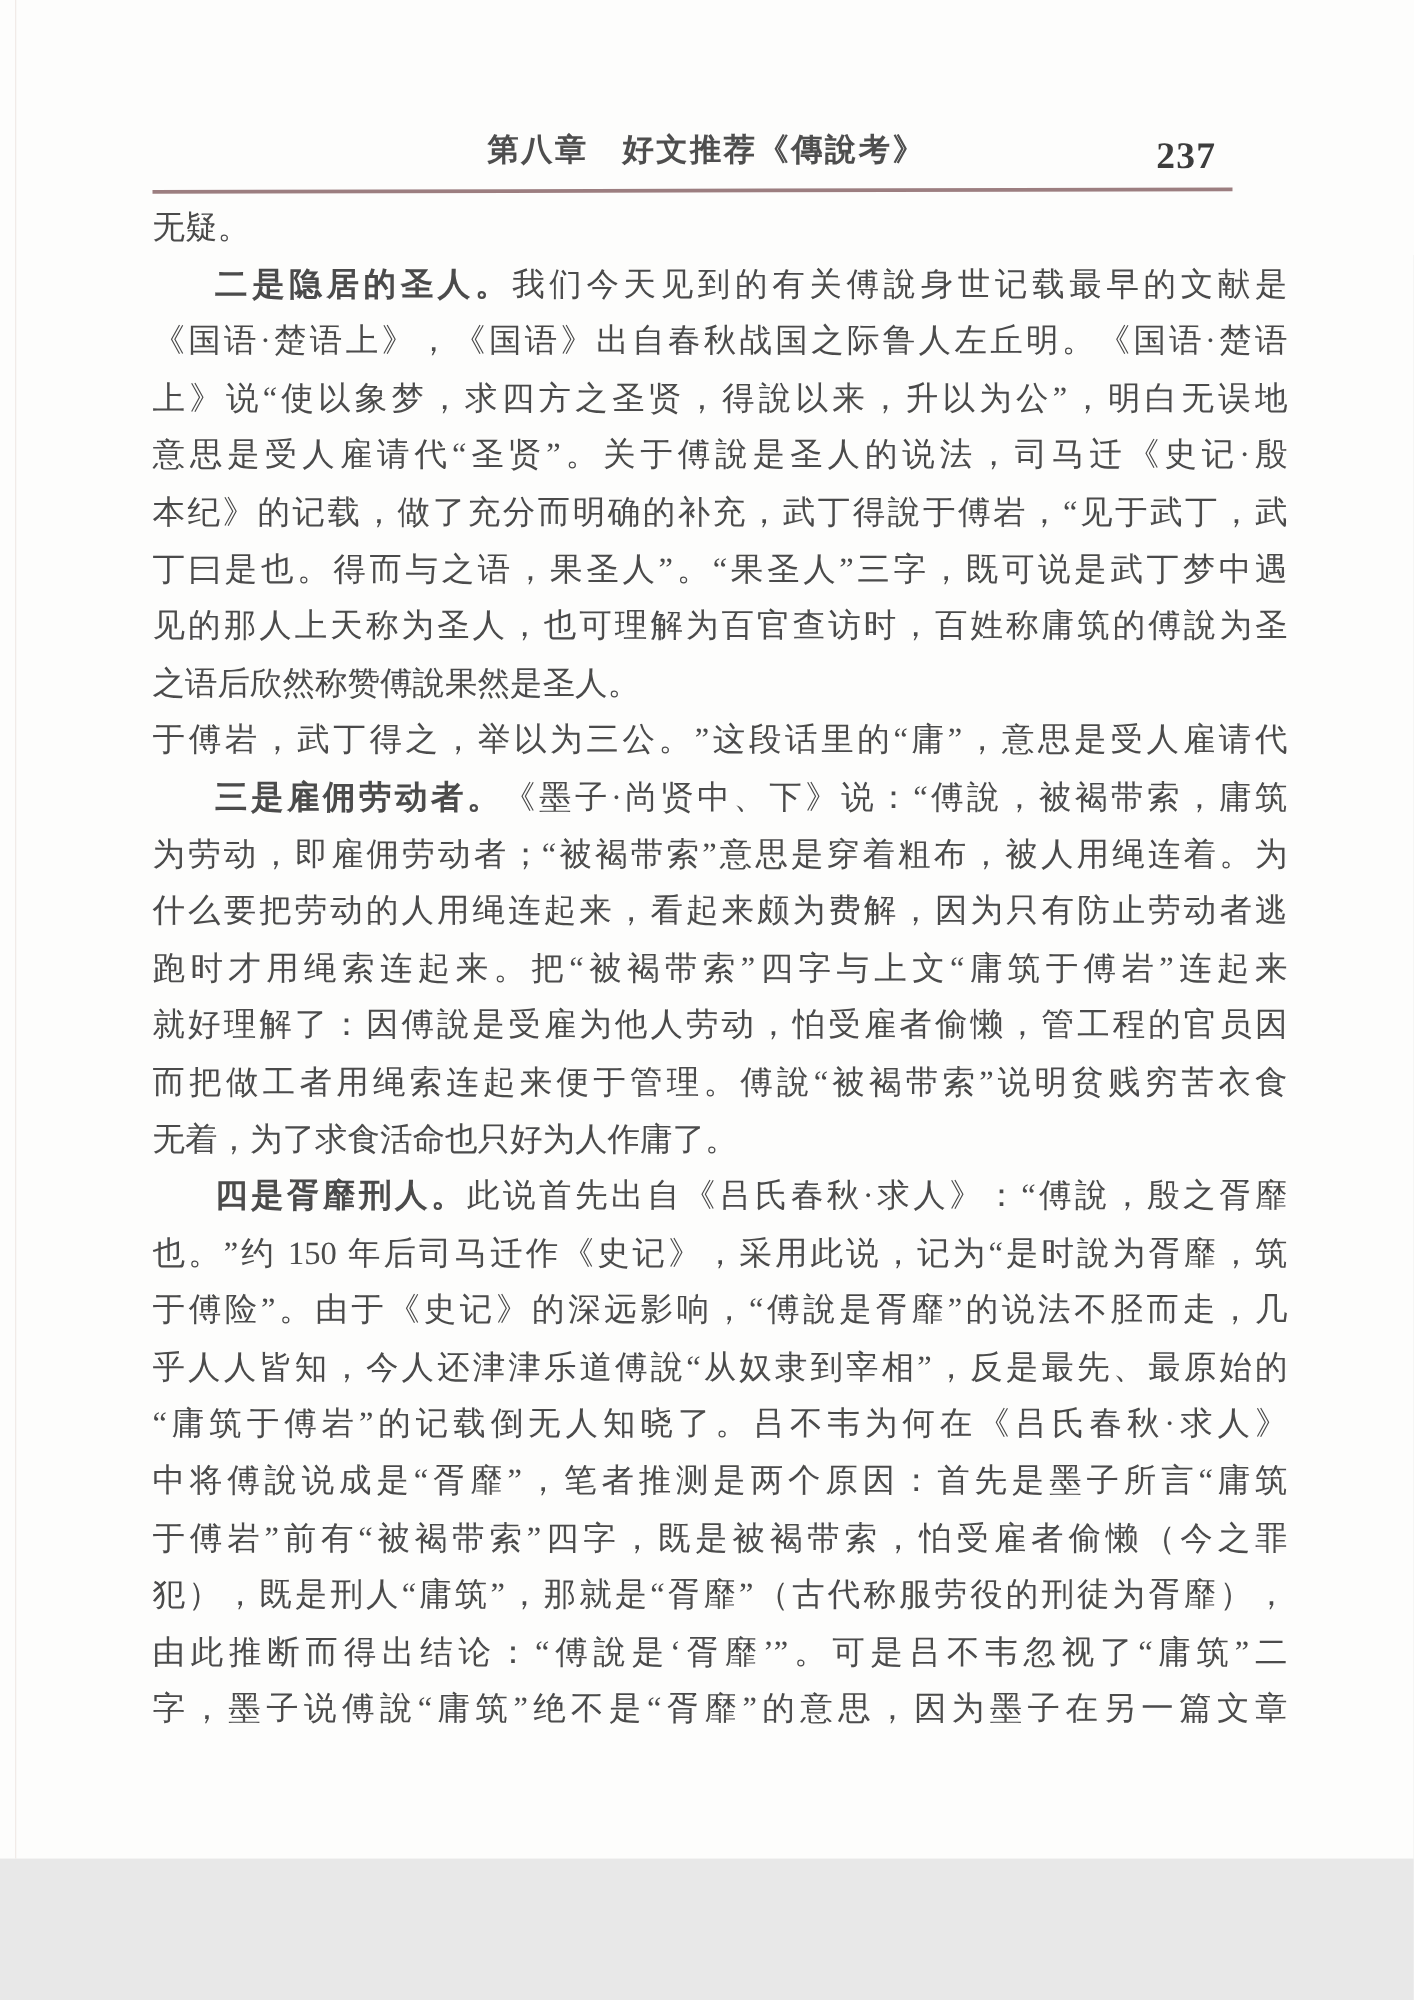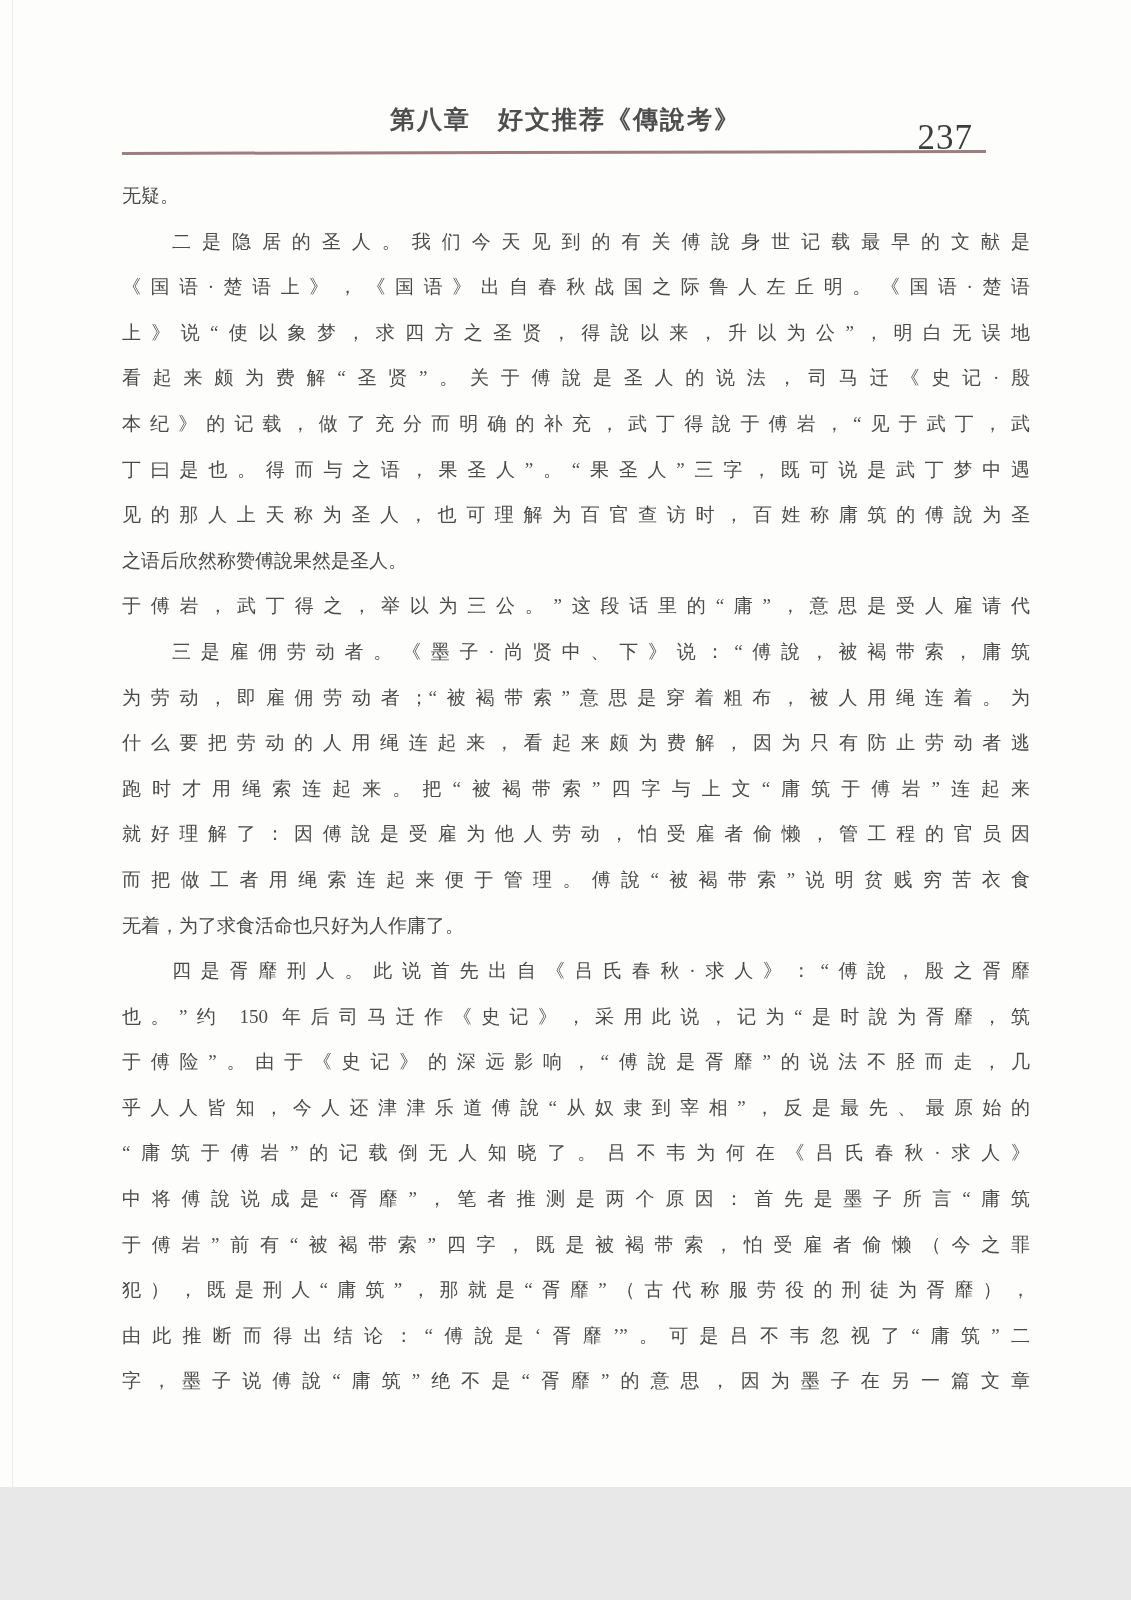--- a/index.html
+++ b/index.html
@@ -24,67 +24,68 @@
     background:#efe9e6;opacity:.9;
   }
   .header-title{
     position:absolute;left:0;top:103px;width:1131px;
     text-align:center;
     font-size:25px;font-weight:bold;
     letter-spacing:2px;
     color:var(--header-text);
   }
   .page-number{
-    position:absolute;top:118px;right:158px;
-    font-size:35px;
+    position:absolute;top:108px;right:158px;
+    font-size:30px;
     color:var(--page-number);
     letter-spacing:1px;
+    font-weight:bold;
   }
   .header-rule{
     position:absolute;left:122px;top:151px;
     width:864px;height:3px;
     background:var(--rule);
     transform:rotate(-0.12deg);
   }
   .page-body{
-    position:absolute;left:122px;top:173px;width:908px;
-    font-size:19px;
+    position:absolute;left:122px;top:159px;width:908px;
+    font-size:26px;
     color:var(--text);
   }
   .line{
     height:45.6px;line-height:45.6px;
     overflow:hidden;
     text-align:justify;
     text-align-last:justify;
   }
   .line.para-end{
     text-align:left;
     text-align-last:left;
   }
   .line.indent{padding-left:50px;}
-  .lead{font-weight:normal;}
+  .lead{font-weight:bold;}
 </style>
 </head>
 <body>
 
 <div class="page">
   <div class="crease"></div>
 
   <div class="header-title">第八章　好文推荐《傳說考》</div>
 
   <div class="page-number">237</div>
 
   <div class="header-rule"></div>
 
   <main class="page-body">
       <div class="line para-end"><span>无疑。</span></div>
       <div class="line indent"><span class="lead">二是隐居的圣人。</span><span>我们今天见到的有关傅說身世记载最早的文献是</span></div>
       <div class="line"><span>《国语·楚语上》，《国语》出自春秋战国之际鲁人左丘明。《国语·楚语</span></div>
       <div class="line"><span>上》说“使以象梦，求四方之圣贤，得說以来，升以为公”，明白无误地</span></div>
-      <div class="line"><span>看起来颇为费解“圣贤”。关于傅說是圣人的说法，司马迁《史记·殷</span></div>
+      <div class="line"><span>意思是受人雇请代“圣贤”。关于傅說是圣人的说法，司马迁《史记·殷</span></div>
       <div class="line"><span>本纪》的记载，做了充分而明确的补充，武丁得說于傅岩，“见于武丁，武</span></div>
       <div class="line"><span>丁曰是也。得而与之语，果圣人”。“果圣人”三字，既可说是武丁梦中遇</span></div>
       <div class="line"><span>见的那人上天称为圣人，也可理解为百官查访时，百姓称庸筑的傅說为圣</span></div>
       <div class="line para-end"><span>之语后欣然称赞傅說果然是圣人。</span></div>
       <div class="line"><span>于傅岩，武丁得之，举以为三公。”这段话里的“庸”，意思是受人雇请代</span></div>
       <div class="line indent"><span class="lead">三是雇佣劳动者。</span><span>《墨子·尚贤中、下》说：“傅說，被褐带索，庸筑</span></div>
       <div class="line"><span>为劳动，即雇佣劳动者；“被褐带索”意思是穿着粗布，被人用绳连着。为</span></div>
       <div class="line"><span>什么要把劳动的人用绳连起来，看起来颇为费解，因为只有防止劳动者逃</span></div>
       <div class="line"><span>跑时才用绳索连起来。把“被褐带索”四字与上文“庸筑于傅岩”连起来</span></div>
       <div class="line"><span>就好理解了：因傅說是受雇为他人劳动，怕受雇者偷懒，管工程的官员因</span></div>

